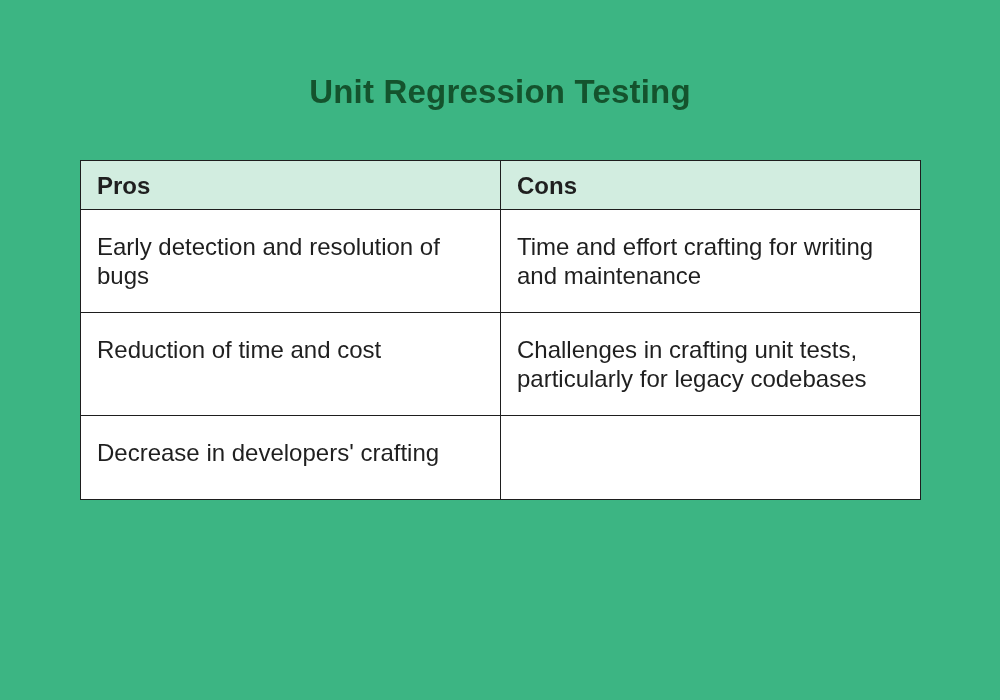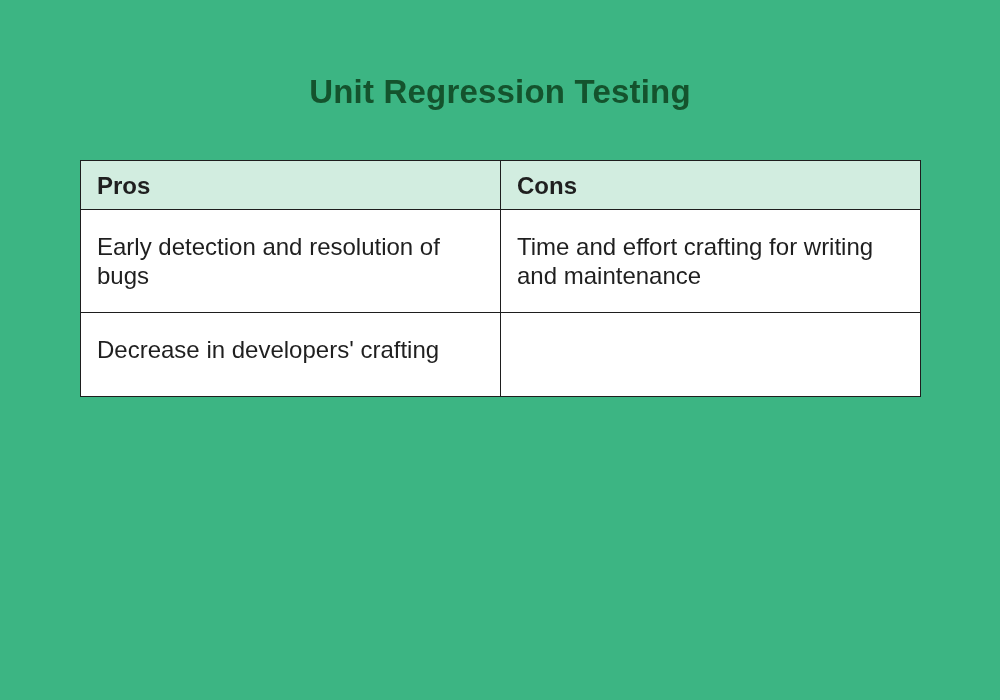--- a/index.html
+++ b/index.html
@@ -84,19 +84,24 @@
       </tr>
     </thead>
     <tbody>
       <tr>
         <td>Early detection and resolution of
 bugs</td>
         <td>Time and effort crafting for writing
 and maintenance</td>
       </tr>
       <tr>
+        <td>Reduction of time and cost</td>
+        <td>Challenges in crafting unit tests,
+particularly for legacy codebases</td>
+      </tr>
+      <tr>
         <td>Decrease in developers' crafting</td>
         <td></td>
       </tr>
     </tbody>
   </table>
 
 </div>
 
 </body></html>

